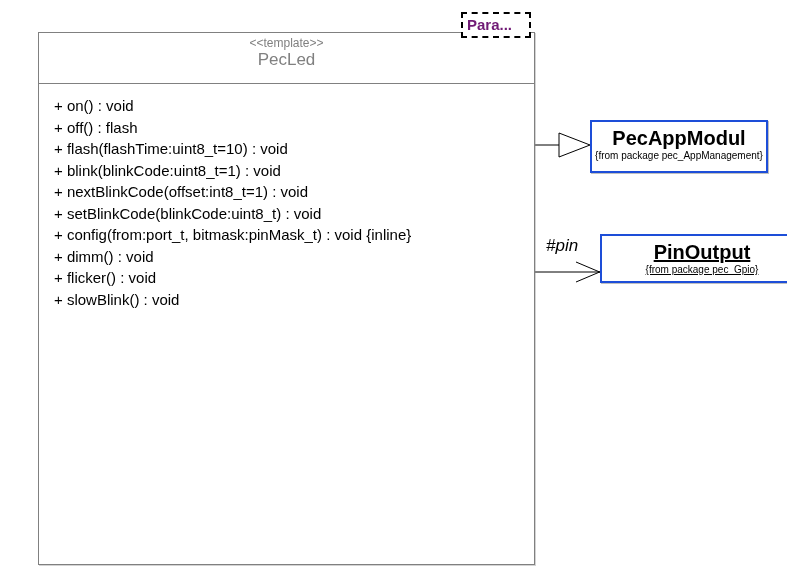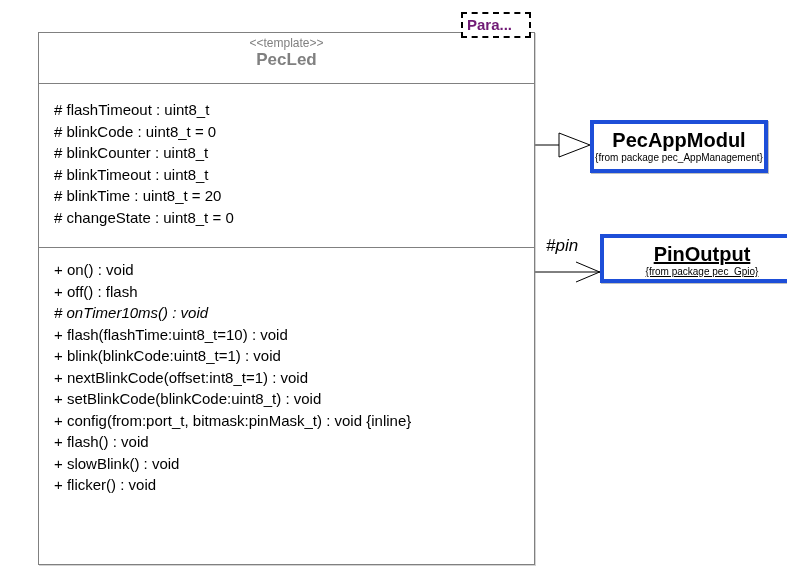--- a/index.html
+++ b/index.html
@@ -27,21 +27,21 @@
     margin-left: 24px;
   }
   .uml-header {
     height: 50px;
     text-align: center;
     color: #808080;
     padding-top: 3px;
     box-sizing: border-box;
   }
   .uml-stereotype { font-size: 12px; line-height: 14px; }
-  .uml-class-name { font-size: 17px; font-weight: bold; line-height: 19px; }
+  .uml-class-name { font-size: 17px; font-weight: normal; line-height: 19px; }
   .uml-compartment {
     border-top: 1px solid #808080;
     box-sizing: border-box;
   }
   .uml-compartment ul {
     list-style: none; margin: 0; padding: 0;
   }
   .uml-compartment li {
     font-size: 15px; line-height: 21.5px; color: #000000;
     white-space: nowrap;
@@ -61,21 +61,21 @@
     padding-left: 4px;
     color: #701a75;
     white-space: nowrap;
     overflow: hidden;
     font-weight: bold;
   }
   
   .uml-class-small {
     position: absolute;
     box-sizing: border-box;
-    border: 4px solid #1d4ed8;
+    border: 2px solid #1d4ed8;
     background: #ffffff;
     z-index: 2;
     text-align: center;
     box-shadow: 1px 1px 0 rgba(0,0,0,0.25);
   }
   .small-title { font-size: 20px; font-weight: bold; color: #000; line-height: 24px; padding-top: 4px; }
   .small-pkg   { font-size: 10px; color: #000; line-height: 12px; white-space: nowrap; }
   #box-pecappmodul { left: 590px; top: 120px; width: 178px; height: 53px; }
   #box-pinoutput   { left: 600px; top: 234px; width: 204px; height: 49px; text-decoration: underline; }
   .role-label {
@@ -99,43 +99,32 @@
     <line x1="576" y1="282" x2="602" y2="271" stroke="#000000" stroke-width="1"></line>
   </svg>
 
   <div class="tpl-param-box">Para...</div>
 
   <div class="uml-class-main">
     <div class="uml-header">
       <div class="uml-stereotype">&lt;&lt;template&gt;&gt;</div>
       <div class="uml-class-name">PecLed</div>
     </div>
-    <div class="uml-compartment attrs">
-      <ul>
-        <li># flashTimeout : uint8_t</li>
-        <li># blinkCode : uint8_t = 0</li>
-        <li># blinkCounter : uint8_t</li>
-        <li># blinkTimeout : uint8_t</li>
-        <li># blinkTime : uint8_t = 20</li>
-        <li># changeState : uint8_t = 0</li>
-      </ul>
-    </div>
     <div class="uml-compartment ops">
       <ul>
         <li>+ on() : void</li>
         <li>+ off() : flash</li>
-        <li class="italic"># onTimer10ms() : void</li>
         <li>+ flash(flashTime:uint8_t=10) : void</li>
         <li>+ blink(blinkCode:uint8_t=1) : void</li>
         <li>+ nextBlinkCode(offset:int8_t=1) : void</li>
         <li>+ setBlinkCode(blinkCode:uint8_t) : void</li>
         <li>+ config(from:port_t, bitmask:pinMask_t) : void {inline}</li>
-        <li>+ flash() : void</li>
+        <li>+ dimm() : void</li>
+        <li>+ flicker() : void</li>
         <li>+ slowBlink() : void</li>
-        <li>+ flicker() : void</li>
       </ul>
     </div>
   </div>
 
   <div id="box-pecappmodul" class="uml-class-small">
     <div class="small-title">PecAppModul</div>
     <div class="small-pkg">{from package pec_AppManagement}</div>
   </div>
 
   <div id="box-pinoutput" class="uml-class-small">

